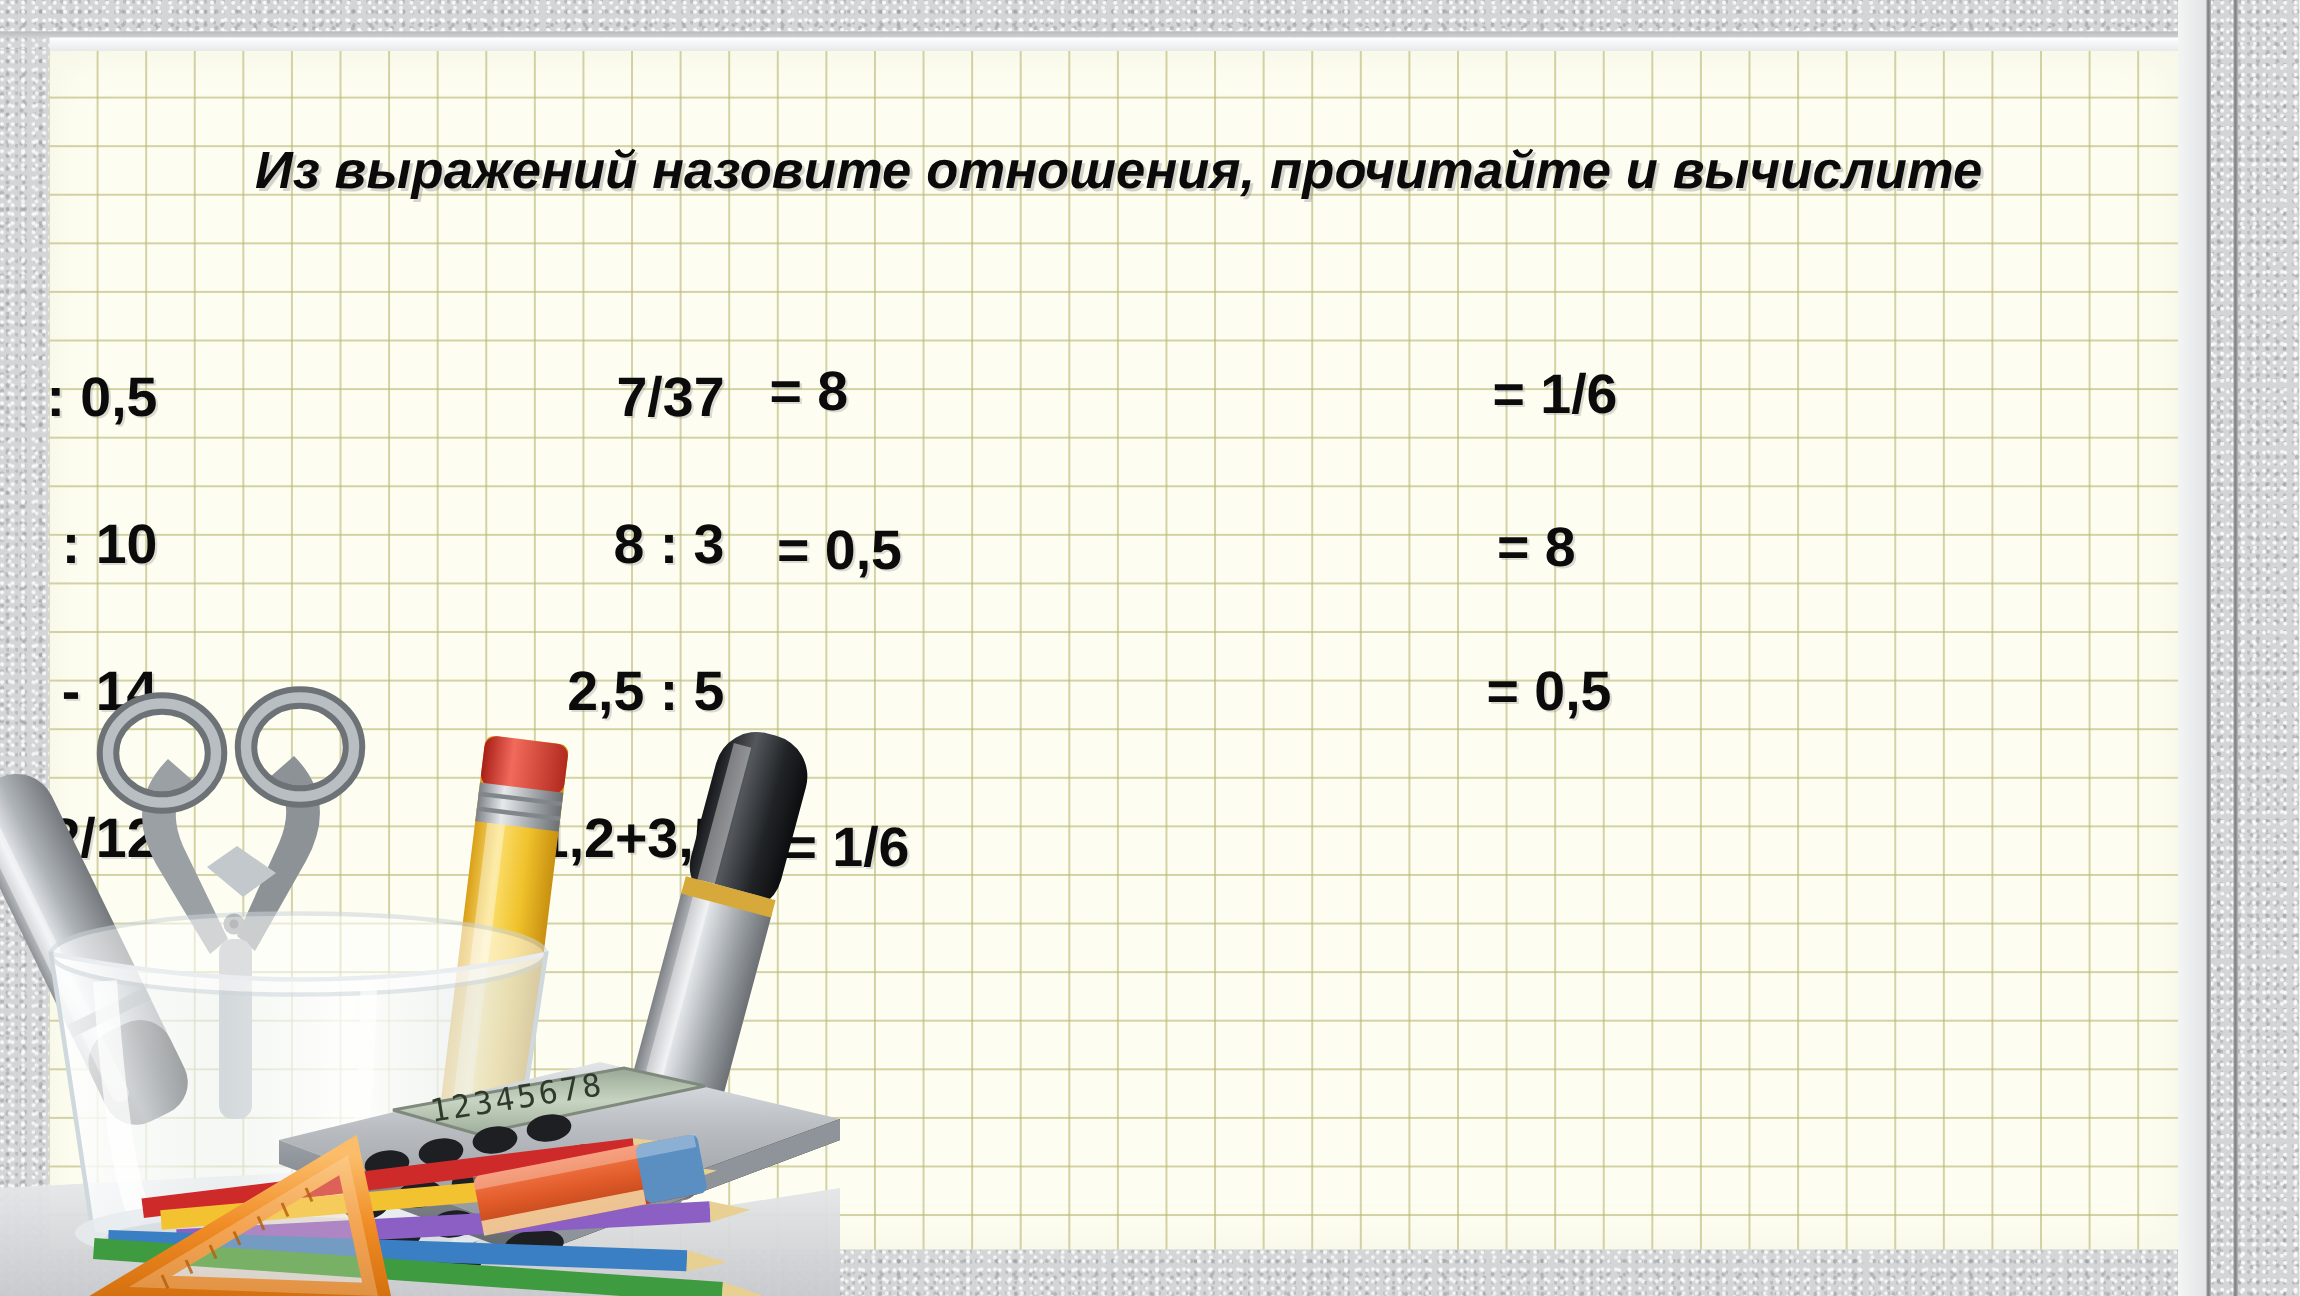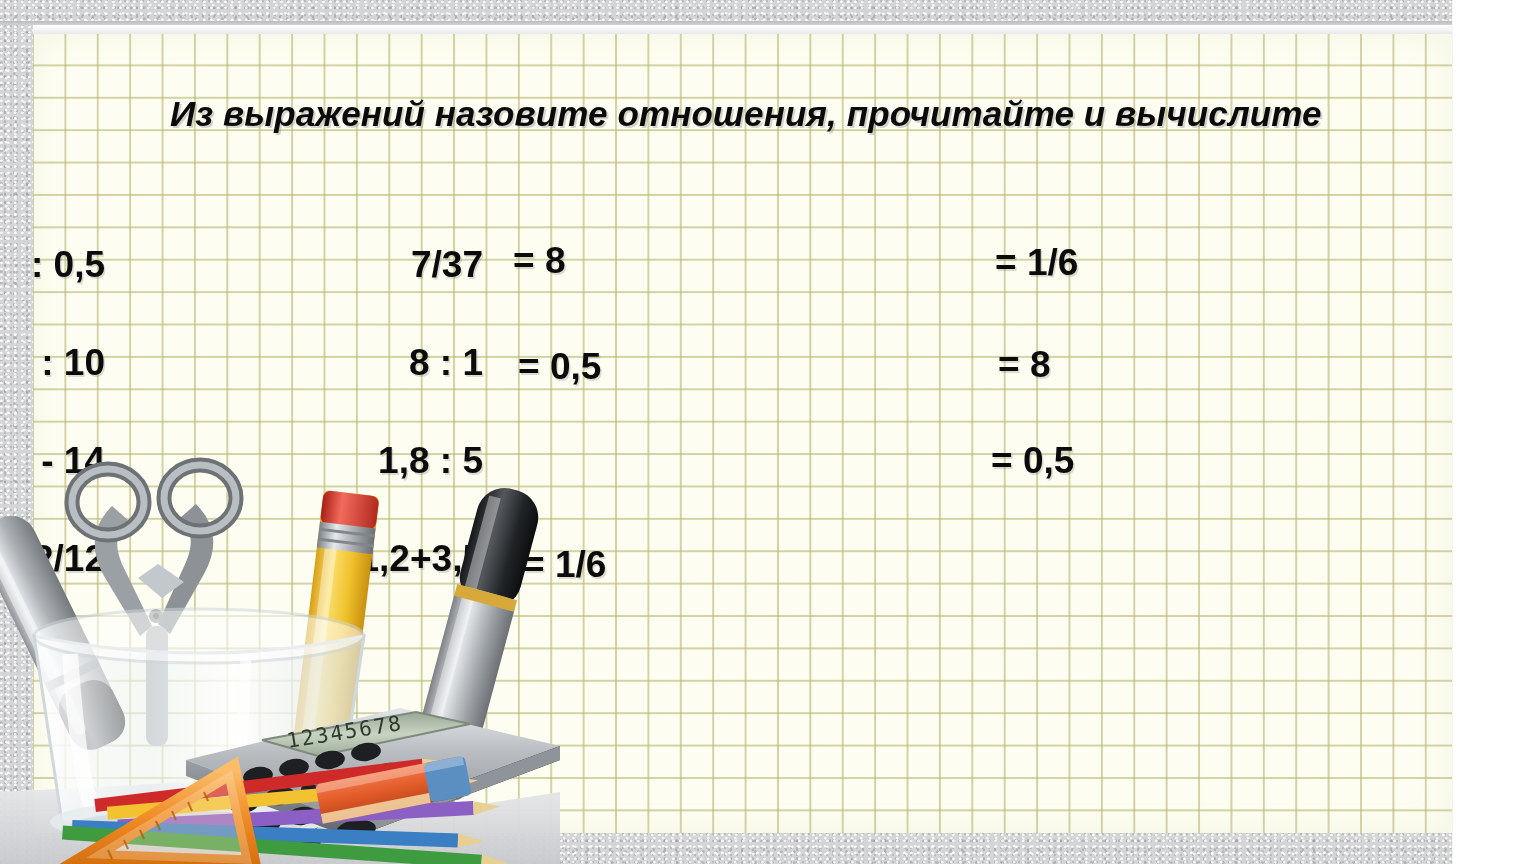--- a/index.html
+++ b/index.html
@@ -3,23 +3,22 @@
 <meta charset="utf-8">
 <style>
   html,body{margin:0;padding:0;background:#ffffff;}
   body{
     width:1533px;height:864px;overflow:hidden;
     font-family:"Liberation Sans","DejaVu Sans",sans-serif;
   }
 
   
   #slide{
-    position:relative;width:1425px;height:864px;overflow:hidden;
+    position:relative;width:1533px;height:864px;overflow:hidden;
     background:#d2d3d4;
-    padding-left:28px;
   }
   
   .speckle{
     background-color:#d4d5d6;
     background-image:
       radial-gradient(circle at 20% 30%, rgba(255,255,255,.85) 0 1px, transparent 1.6px),
       radial-gradient(circle at 70% 65%, rgba(255,255,255,.75) 0 1px, transparent 1.6px),
       radial-gradient(circle at 45% 85%, rgba(150,152,155,.55) 0 1px, transparent 1.6px),
       radial-gradient(circle at 88% 15%, rgba(160,162,165,.5) 0 1px, transparent 1.6px),
       radial-gradient(circle at 10% 70%, rgba(120,123,127,.35) 0 1px, transparent 1.8px);
@@ -131,25 +130,25 @@
         <span class="res">= 1/6</span>
       </div>
     </div>
 
     <div id="col-right" class="col">
       <div class="eqrow" id="R1">
         <span class="expr">7/37</span>
         <span class="res">= 1/6</span>
       </div>
       <div class="eqrow" id="R2">
-        <span class="expr">8 : 1</span>
+        <span class="expr">8 : 3</span>
         <span class="res">= 8</span>
       </div>
       <div class="eqrow" id="R3">
-        <span class="expr">1,8 : 5</span>
+        <span class="expr">2,5 : 5</span>
         <span class="res">= 0,5</span>
       </div>
       <div class="eqrow" id="R4">
         <span class="expr">1,2+3,5</span>
         <span class="res"></span>
       </div>
     </div>
   </div>
 
   <div id="art">

